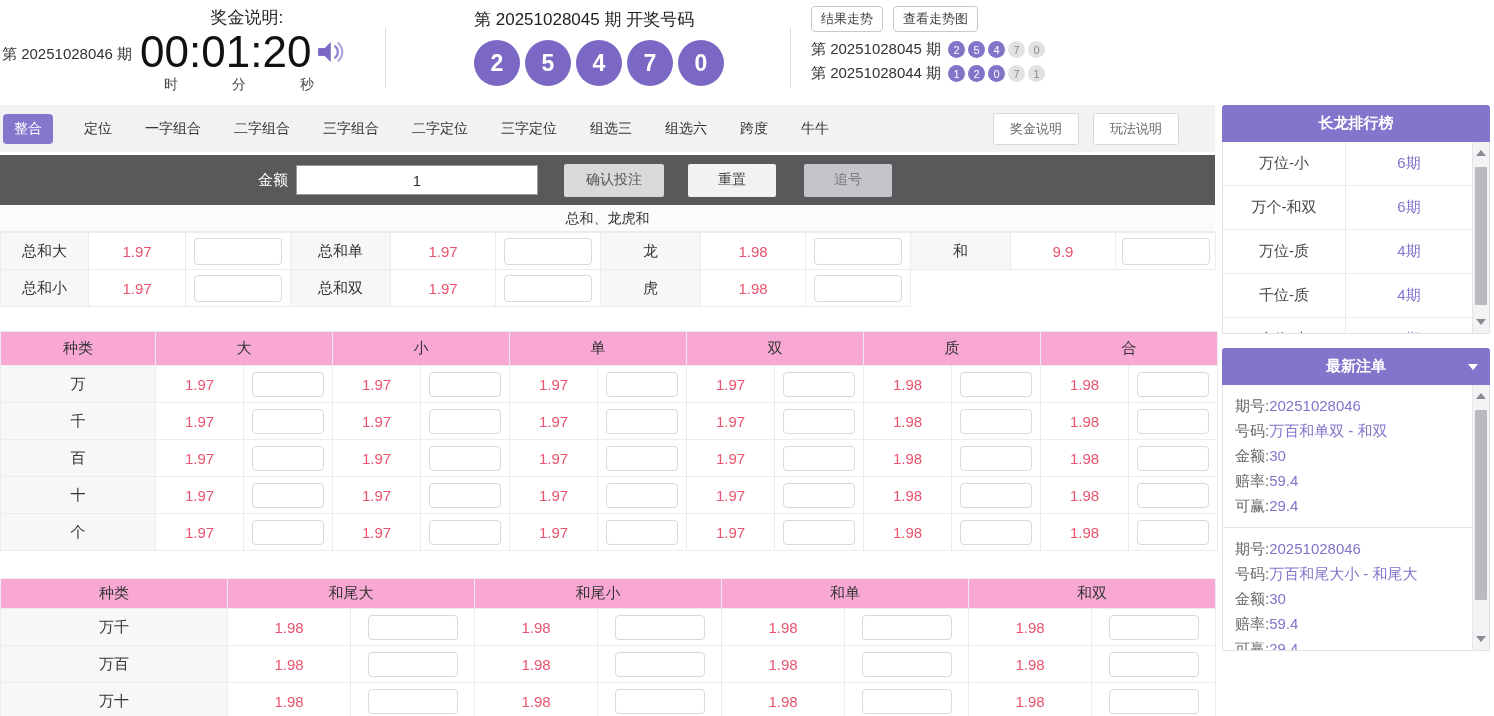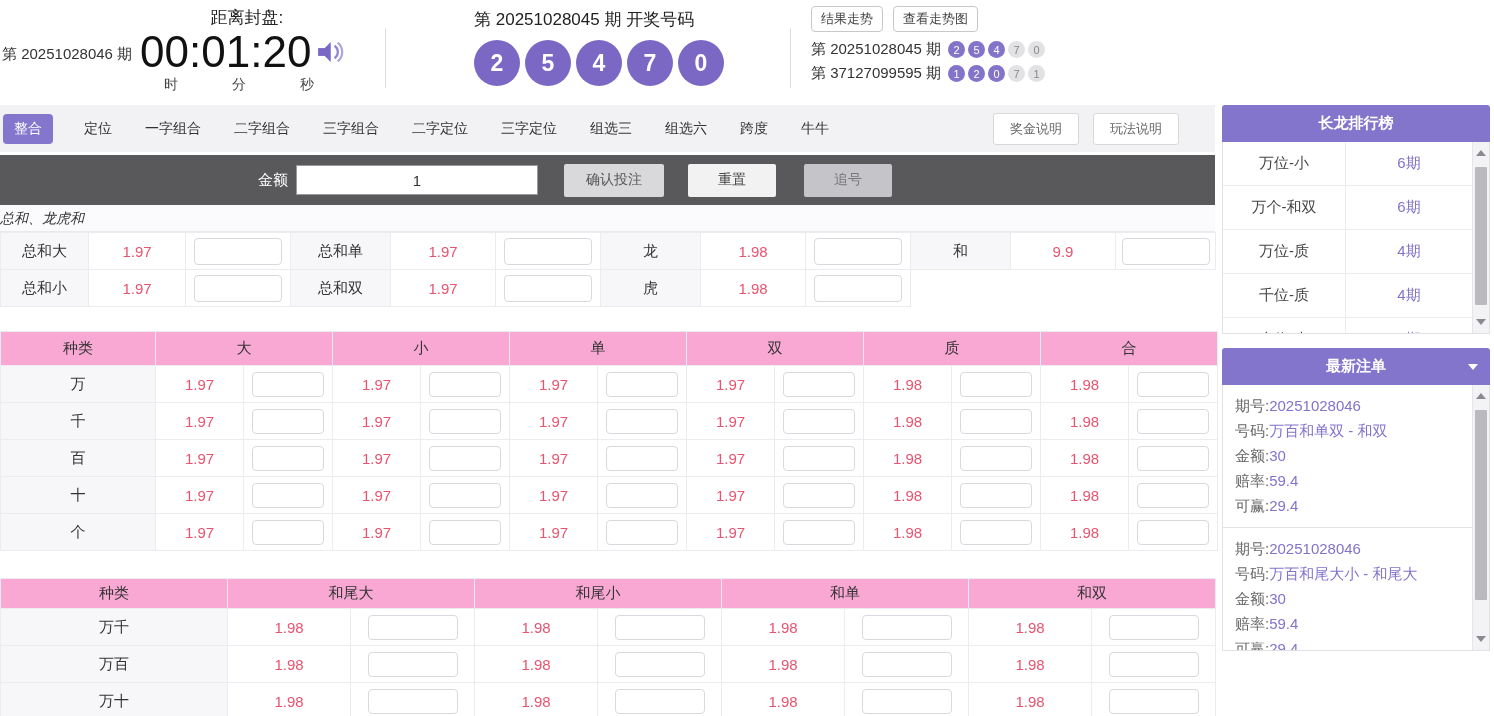--- a/index.html
+++ b/index.html
@@ -45,21 +45,21 @@
   
   .betbar { margin-top:3px; height:50px; background:#59595c; display:flex; align-items:center; padding-left:258px; }
   .amount-label { color:#fff; font-size:15px; }
   .amount-input { width:242px; height:30px; margin-left:8px; border:1px solid #9a9a9e; text-align:center; font-size:15px; color:#333; background:#fff; font-family:inherit; }
   .bb-btn { height:33px; border:none; border-radius:2px; font-size:14px; cursor:pointer; font-family:inherit; }
   .bb-confirm { width:100px; margin-left:26px; background:#d9d9dc; color:#555; }
   .bb-reset { width:88px; margin-left:24px; background:#f2f2f3; color:#444; }
   .bb-chase { width:88px; margin-left:28px; background:#c4c4c9; color:#77777c; }
 
   
-  .board-title { height:27px; line-height:27px; font-size:14px; color:#333; background:#fbfbfd; border-bottom:1px solid #eaeaee;font-style:italic; }
+  .board-title { height:27px; line-height:27px; text-align:center; font-size:14px; color:#333; background:#fbfbfd; border-bottom:1px solid #eaeaee; }
   table.bet { border-collapse:collapse; table-layout:fixed; width:1215px; }
   .bet td, .bet th { border:1px solid #ececf0; height:37px; text-align:center; vertical-align:middle; }
   .bet th { background:#f9a8d4; font-weight:normal; font-size:15px; color:#333; height:34px; }
   .t2 th { height:30px; }
   .bet td.lbl { background:#f7f7f9; font-size:15px; color:#333; }
   .bet td.odds { font-size:15px; color:#e8546f; background:#fff; }
   .bet td.inp { background:#fff; }
   .bet td.filler { border:none; background:#fff; }
   .bet-input { border:1px solid #d9d9dd; border-radius:4px; background:#fff; font-family:inherit; }
   .board-input { width:88px; height:27px; }
@@ -95,21 +95,21 @@
 </head>
 <body>
 
 <div class="page">
   <div class="main-col">
 
     <div class="top-header">
       <div class="hd-left">
         <span class="issue-label">第 20251028046 期</span>
         <div class="timer-block">
-          <div class="countdown-label">距离封盘:</div>
+          <div class="countdown-label">奖金说明:</div>
           <div class="timer-row">
             <span class="digits">00:01:20</span>
             <span class="speaker">
               <svg width="30" height="26" viewBox="0 0 24 20">
                 <polygon points="1,7 6,7 11,2 11,18 6,13 1,13" fill="#7b68c5"></polygon>
                 <rect x="1" y="7" width="5" height="6" fill="#7b68c5"></rect>
                 <path d="M14 5 a6 6 0 0 1 0 10" stroke="#9486d2" stroke-width="1.8" fill="none"></path>
                 <path d="M16.5 2.5 a9.5 9.5 0 0 1 0 15" stroke="#b0a5de" stroke-width="1.8" fill="none"></path>
               </svg>
             </span>
@@ -141,21 +141,21 @@
         <div>
             <div class="hist-row">
               <span class="hist-issue">第 20251028045 期</span>
               <span class="ball-sm purple">2</span>
               <span class="ball-sm purple">5</span>
               <span class="ball-sm purple">4</span>
               <span class="ball-sm gray">7</span>
               <span class="ball-sm gray">0</span>
             </div>
             <div class="hist-row">
-              <span class="hist-issue">第 37127099595 期</span>
+              <span class="hist-issue">第 20251028044 期</span>
               <span class="ball-sm purple">1</span>
               <span class="ball-sm purple">2</span>
               <span class="ball-sm purple">0</span>
               <span class="ball-sm gray">7</span>
               <span class="ball-sm gray">1</span>
             </div>
           </div>
       </div>
     </div>
 

